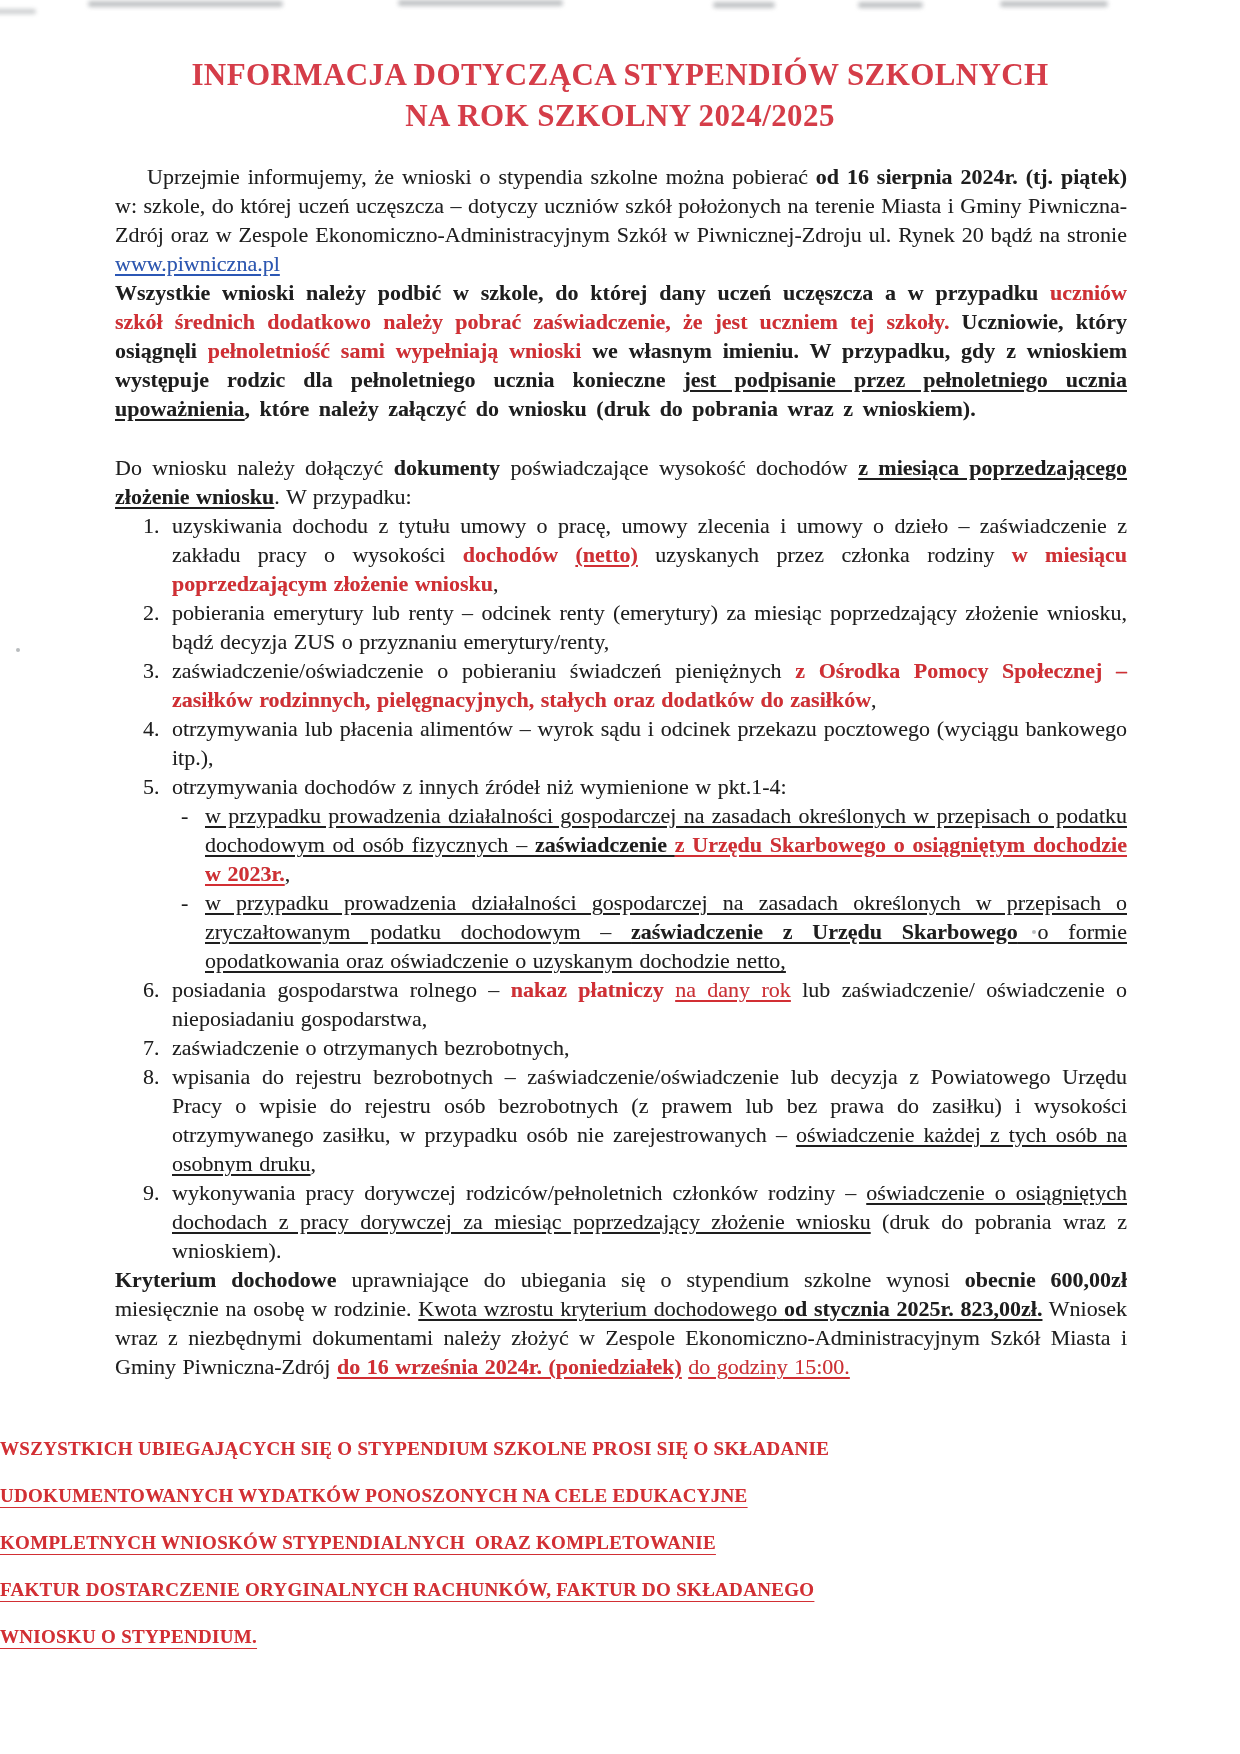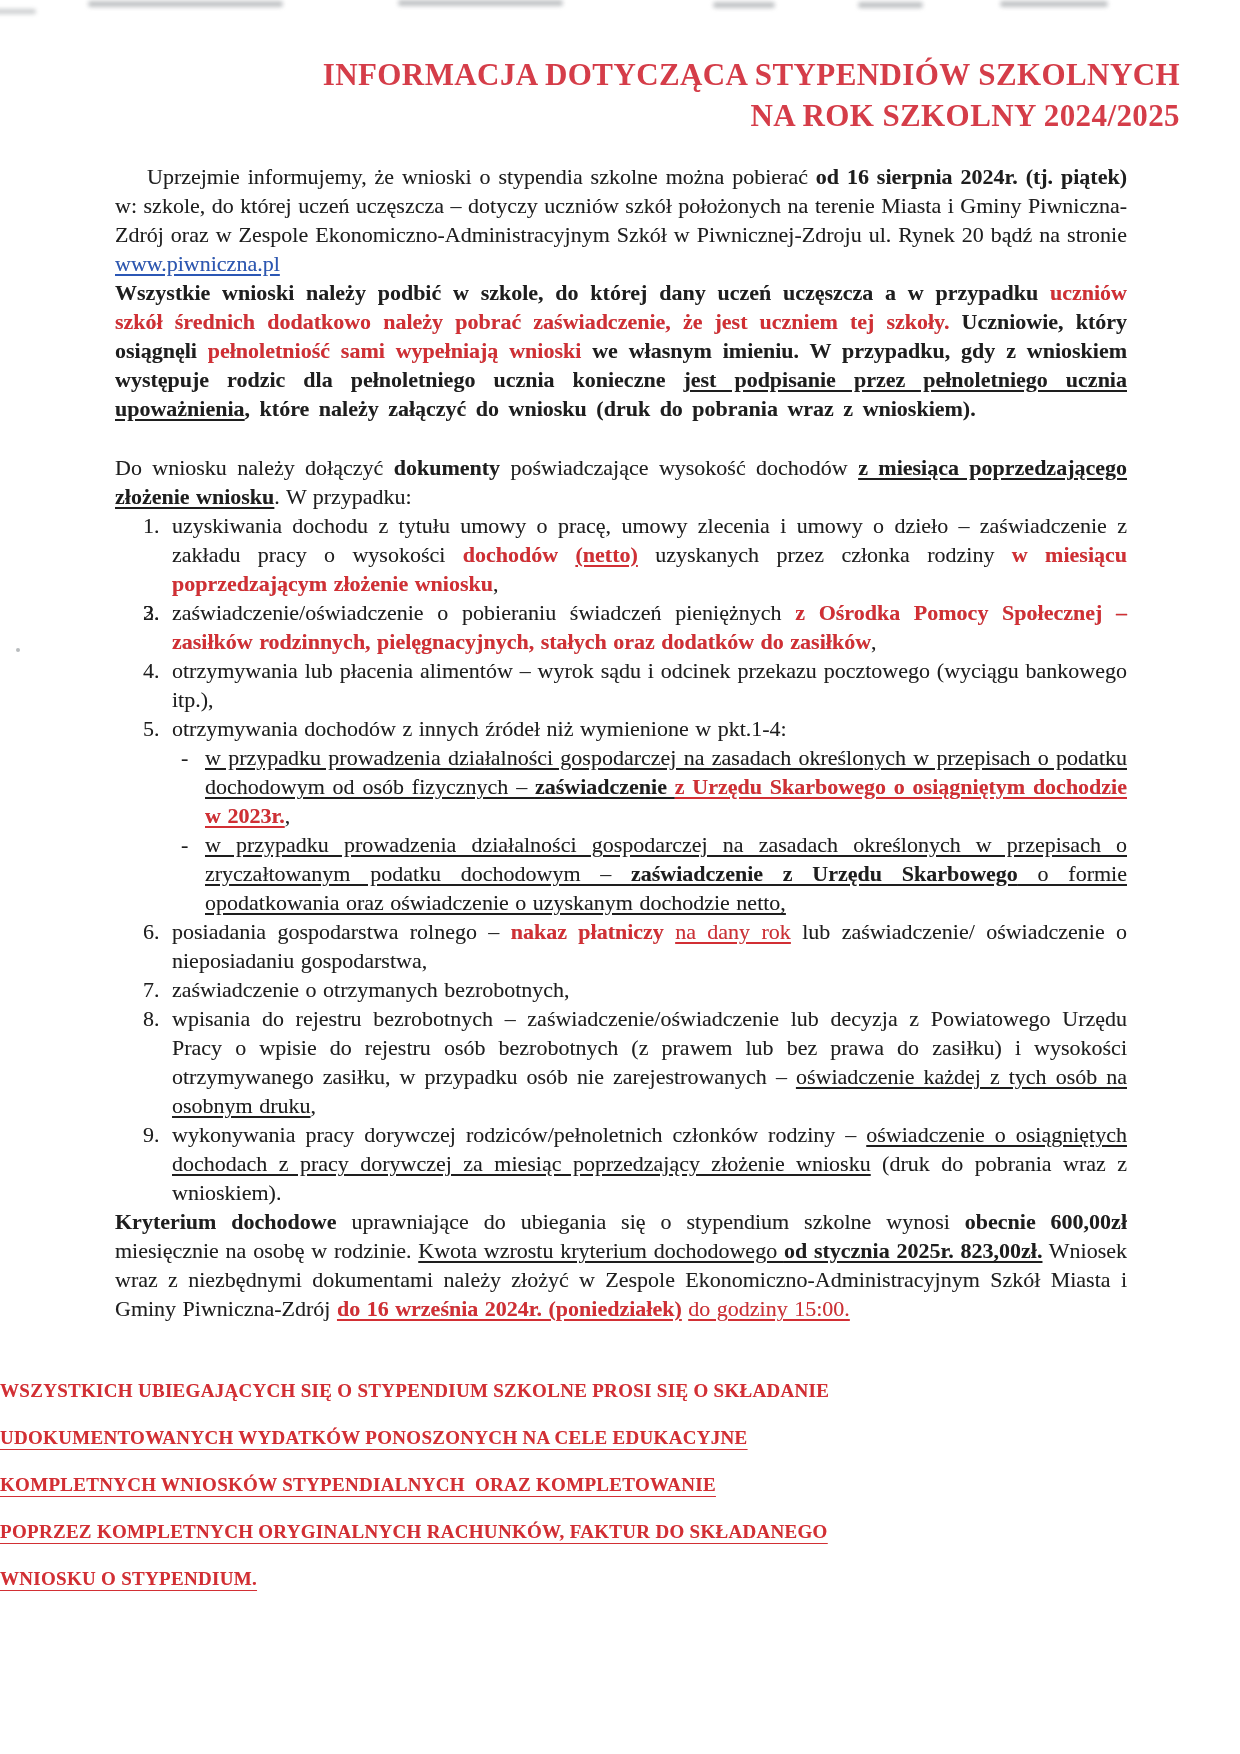--- a/index.html
+++ b/index.html
@@ -30,21 +30,21 @@
   .sm6{left:-6px;  top:9px; width:42px; height:5px; opacity:.45;}
   .speck{
     position:absolute;width:4px;height:4px;border-radius:50%;
     background:#b9bcbe;filter:blur(.5px);
   }
   .sp1{left:1032px;top:930px;}
   .sp2{left:16px;top:648px;}
 
   .title{
     margin:54px 60px 0 60px;
-    text-align:right;
+    text-align:center;
     color:var(--title-red,#d53d49);
     font-weight:bold;
     font-size:31px;
     line-height:41px;
     letter-spacing:.4px;
   }
   .content{
     margin:26px 113px 0 115px;
     font-size:22px;
     line-height:29px;
@@ -103,34 +103,34 @@
     <div>INFORMACJA DOTYCZĄCA STYPENDIÓW SZKOLNYCH</div>
     <div>NA ROK SZKOLNY 2024/2025</div>
   </div>
 
   <div class="content">
       <div class="para indent"><span class="seg s-n">Uprzejmie informujemy, że wnioski o stypendia szkolne można pobierać </span><span class="seg s-b">od 16 sierpnia 2024r. (tj. piątek)</span><span class="seg s-n"> w: szkole, do której uczeń uczęszcza – dotyczy uczniów szkół położonych na terenie Miasta i Gminy Piwniczna-Zdrój oraz w Zespole Ekonomiczno-Administracyjnym Szkół w Piwnicznej-Zdroju ul. Rynek 20 bądź na stronie </span><a class="seg s-link" href="#">www.piwniczna.pl</a></div>
       <div class="para wide"><span class="seg s-b">Wszystkie wnioski należy podbić w szkole, do której dany uczeń uczęszcza a w przypadku </span><span class="seg s-rb">uczniów szkół średnich dodatkowo należy pobrać zaświadczenie, że jest uczniem tej szkoły.</span><span class="seg s-b"> Uczniowie, który osiągnęli </span><span class="seg s-rb">pełnoletniość sami wypełniają wnioski</span><span class="seg s-b"> we własnym imieniu. W przypadku, gdy z wnioskiem występuje rodzic dla pełnoletniego ucznia konieczne </span><span class="seg s-bu">jest podpisanie przez pełnoletniego ucznia upoważnienia</span><span class="seg s-b">, które należy załączyć do wniosku (druk do pobrania wraz z wnioskiem).</span></div>
       <div class="para gap-top"><span class="seg s-n">Do wniosku należy dołączyć </span><span class="seg s-b">dokumenty</span><span class="seg s-n"> poświadczające wysokość dochodów </span><span class="seg s-bu">z miesiąca poprzedzającego złożenie wniosku</span><span class="seg s-n">. W przypadku:</span></div>
       <div class="list">
         <div class="li"><span class="num">1.</span><span class="seg s-n">uzyskiwania dochodu z tytułu umowy o pracę, umowy zlecenia i umowy o dzieło – zaświadczenie z zakładu pracy o wysokości </span><span class="seg s-rb">dochodów </span><span class="seg s-rbu">(netto)</span><span class="seg s-n"> uzyskanych przez członka rodziny </span><span class="seg s-rb">w miesiącu poprzedzającym złożenie wniosku</span><span class="seg s-n">,</span></div>
-        <div class="li"><span class="num">2.</span></div>
+        <div class="li"><span class="num">2.</span><span class="seg s-n">pobierania emerytury lub renty – odcinek renty (emerytury) za miesiąc poprzedzający złożenie wniosku, bądź decyzja ZUS o przyznaniu emerytury/renty,</span></div>
         <div class="li"><span class="num">3.</span><span class="seg s-n">zaświadczenie/oświadczenie o pobieraniu świadczeń pieniężnych </span><span class="seg s-rb">z Ośrodka Pomocy Społecznej – zasiłków rodzinnych, pielęgnacyjnych, stałych oraz dodatków do zasiłków</span><span class="seg s-n">,</span></div>
         <div class="li"><span class="num">4.</span><span class="seg s-n">otrzymywania lub płacenia alimentów – wyrok sądu i odcinek przekazu pocztowego (wyciągu bankowego itp.),</span></div>
         <div class="li"><span class="num">5.</span><span class="seg s-n">otrzymywania dochodów z innych źródeł niż wymienione w pkt.1-4:</span></div>
         <div class="sub"><span class="dash">-</span><span class="seg s-u">w przypadku prowadzenia działalności gospodarczej na zasadach określonych w przepisach o podatku dochodowym od osób fizycznych – </span><span class="seg s-bu">zaświadczenie </span><span class="seg s-rbu">z Urzędu Skarbowego o osiągniętym dochodzie w 2023r.</span><span class="seg s-n">,</span></div>
         <div class="sub"><span class="dash">-</span><span class="seg s-u">w przypadku prowadzenia działalności gospodarczej na zasadach określonych w przepisach o zryczałtowanym podatku dochodowym – </span><span class="seg s-bu">zaświadczenie z Urzędu Skarbowego</span><span class="seg s-u"> o formie opodatkowania oraz oświadczenie o uzyskanym dochodzie netto,</span></div>
         <div class="li"><span class="num">6.</span><span class="seg s-n">posiadania gospodarstwa rolnego – </span><span class="seg s-rb">nakaz płatniczy </span><span class="seg s-ru">na dany rok</span><span class="seg s-n"> lub zaświadczenie/ oświadczenie o nieposiadaniu gospodarstwa,</span></div>
         <div class="li"><span class="num">7.</span><span class="seg s-n">zaświadczenie o otrzymanych bezrobotnych,</span></div>
         <div class="li"><span class="num">8.</span><span class="seg s-n">wpisania do rejestru bezrobotnych – zaświadczenie/oświadczenie lub decyzja z Powiatowego Urzędu Pracy o wpisie do rejestru osób bezrobotnych (z prawem lub bez prawa do zasiłku) i wysokości otrzymywanego zasiłku, w przypadku osób nie zarejestrowanych – </span><span class="seg s-u">oświadczenie każdej z tych osób na osobnym druku</span><span class="seg s-n">,</span></div>
         <div class="li"><span class="num">9.</span><span class="seg s-n">wykonywania pracy dorywczej rodziców/pełnoletnich członków rodziny – </span><span class="seg s-u">oświadczenie o osiągniętych dochodach z pracy dorywczej za miesiąc poprzedzający złożenie wniosku</span><span class="seg s-n"> (druk do pobrania wraz z wnioskiem).</span></div>
       </div>
       <div class="para"><span class="seg s-b">Kryterium dochodowe</span><span class="seg s-n"> uprawniające do ubiegania się o stypendium szkolne wynosi </span><span class="seg s-b">obecnie 600,00zł</span><span class="seg s-n"> miesięcznie na osobę w rodzinie. </span><span class="seg s-u">Kwota wzrostu kryterium dochodowego </span><span class="seg s-bu">od stycznia 2025r. 823,00zł.</span><span class="seg s-n"> Wniosek wraz z niezbędnymi dokumentami należy złożyć w Zespole Ekonomiczno-Administracyjnym Szkół Miasta i Gminy Piwniczna-Zdrój </span><span class="seg s-rbu">do 16 września 2024r. (poniedziałek)</span><span class="seg s-n"> </span><span class="seg s-ru">do godziny 15:00.</span></div>
     </div>
 
   <div class="footer">
       <div class="fline">WSZYSTKICH UBIEGAJĄCYCH SIĘ O STYPENDIUM SZKOLNE PROSI SIĘ O SKŁADANIE</div>
       <div class="fline u">UDOKUMENTOWANYCH WYDATKÓW PONOSZONYCH NA CELE EDUKACYJNE</div>
       <div class="fline u">KOMPLETNYCH WNIOSKÓW STYPENDIALNYCH&nbsp; ORAZ KOMPLETOWANIE</div>
-      <div class="fline u">POPRZEZ KOMPLETNYCH ORYGINALNYCH RACHUNKÓW, FAKTUR DO SKŁADANEGO</div>
+      <div class="fline u">FAKTUR DOSTARCZENIE ORYGINALNYCH RACHUNKÓW, FAKTUR DO SKŁADANEGO</div>
       <div class="fline u">WNIOSKU O STYPENDIUM.</div>
     </div>
 </div>
 
 </body></html>

